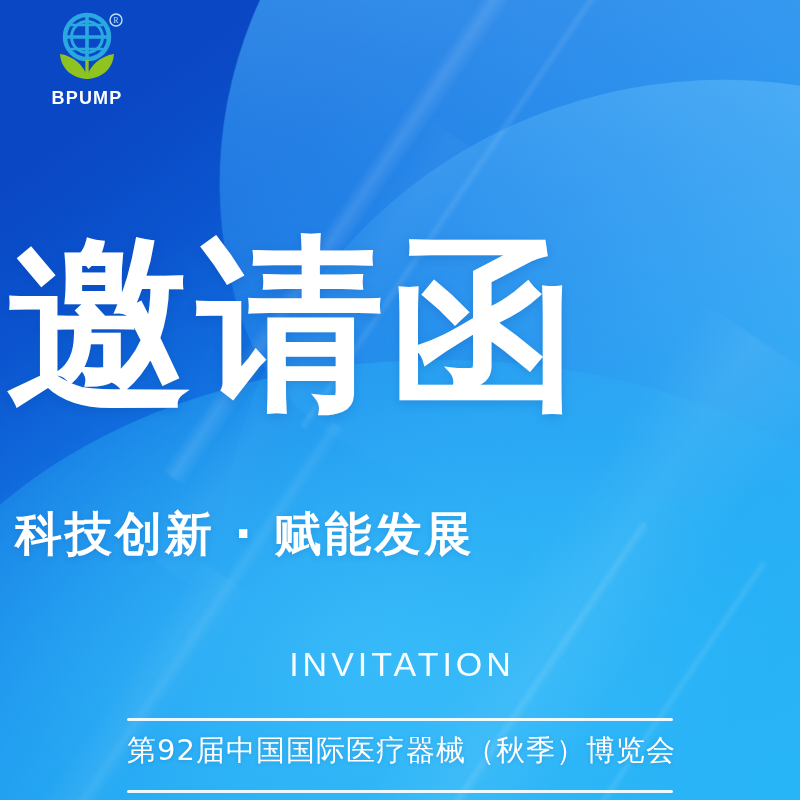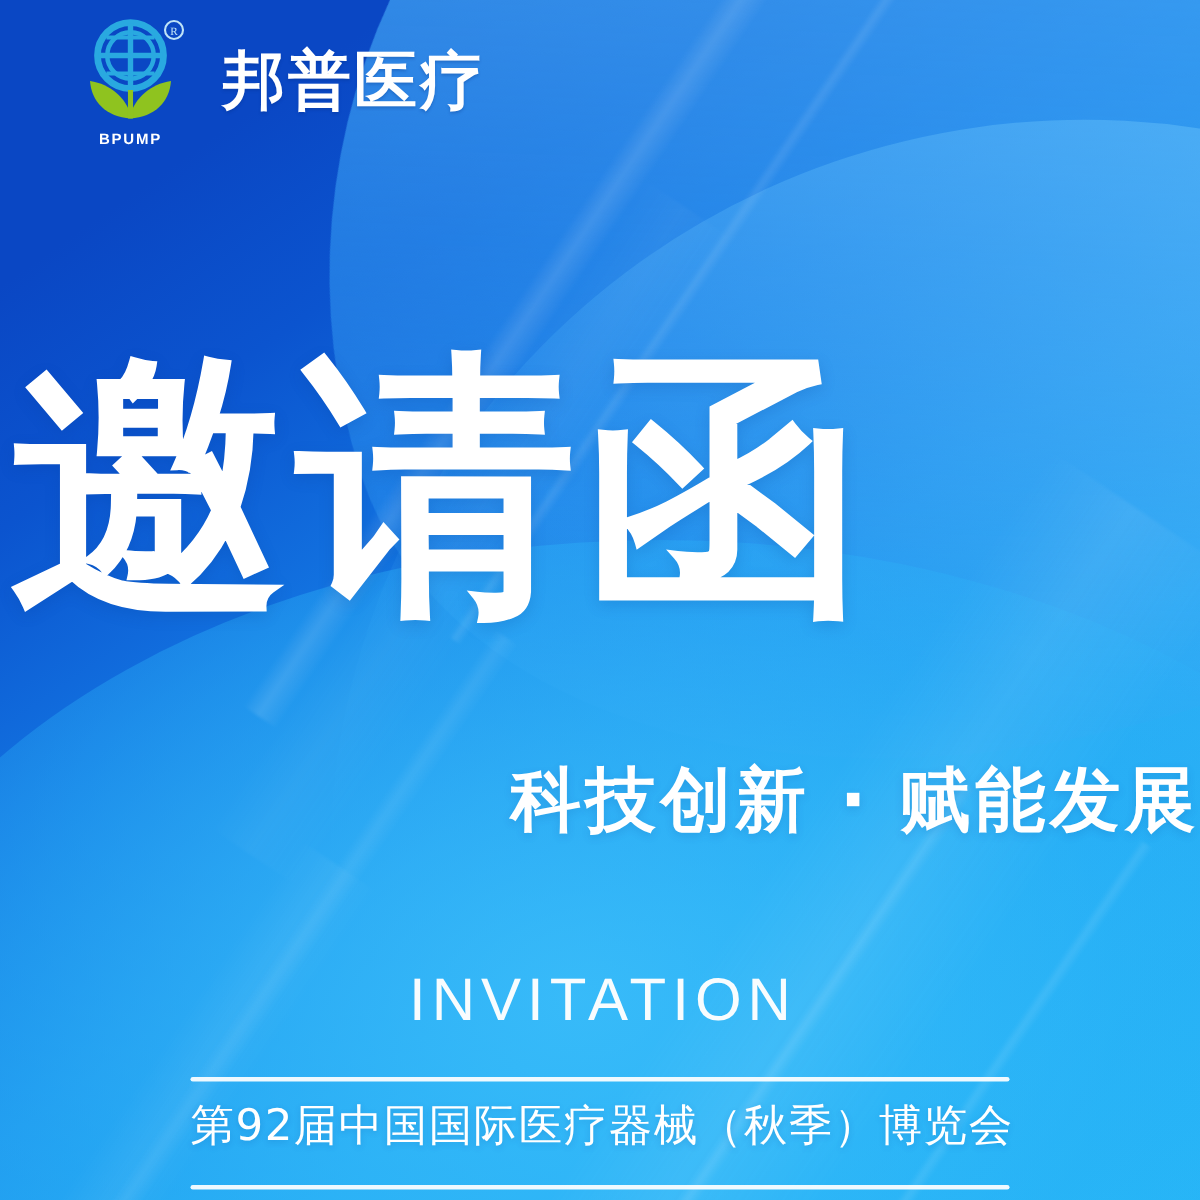--- a/index.html
+++ b/index.html
@@ -97,21 +97,21 @@
   .logo-mark {
     position: relative;
     width: 86px;
     height: 84px;
     flex: 0 0 auto;
   }
 
   .logo-mark svg { display: block; width: 86px; height: 84px; }
 
   .logo-word {
-    font-size: 10px;
+    font-size: 18px;
     font-weight: 700;
     letter-spacing: 1.2px;
     color: #ffffff;
     text-align: center;
     margin-top: -6px;
     font-family: "Liberation Sans", "DejaVu Sans", sans-serif;
   }
 
   .brand-name {
     color: #ffffff;
@@ -148,39 +148,40 @@
     text-indent: 6px;
     font-family: "DejaVu Sans", "Liberation Sans", sans-serif;
     text-shadow: 0 3px 10px rgba(0,60,150,0.18);
   }
 
   .sub-title {
     position: absolute;
     top: 508px;
     left: 0;
     right: 0;
-    text-align: right;
+    text-align: left;
     color: #ffffff;
     font-size: 47px;
     font-weight: 700;
     letter-spacing: 3px;
     text-indent: 3px;
     line-height: 1.1;
     font-family: "DejaVu Sans", "Liberation Sans", sans-serif;
     text-shadow: 0 2px 6px rgba(0,60,150,0.15);
+    padding-left: 12px;
   }
 
   .invitation-en {
     position: absolute;
     top: 645px;
     left: 0;
     right: 0;
     text-align: center;
     color: #ffffff;
-    font-size: 40px;
+    font-size: 34px;
     font-weight: 300;
     letter-spacing: 4px;
     text-indent: 4px;
     font-family: "Liberation Sans", "DejaVu Sans", sans-serif;
     opacity: 0.97;
   }
 
   
   .footer {
     position: absolute;
@@ -249,21 +250,20 @@
         <circle cx="72" cy="10" r="6" fill="none" stroke="#bfe3f7" stroke-width="1.4"></circle>
         <text x="72" y="13.2" font-size="7.5" fill="#bfe3f7" text-anchor="middle" font-family="Liberation Serif, serif">R</text>
 
         <path d="M43 66 C40 56 30 46 16 44 C17 58 27 68 43 69 Z" fill="#8fc31f"></path>
         <path d="M43 66 C46 56 56 46 70 44 C69 58 59 68 43 69 Z" fill="#8fc31f"></path>
 
         <path d="M43 69 C43 62 43 56 43 50" stroke="#8fc31f" stroke-width="3.4" fill="none"></path>
       </svg>
       <div class="logo-word">BPUMP</div>
     </div>
-    <div class="brand-name">邦普医疗</div>
   </div>
 
   <div class="content">
     <div class="main-title">邀请函</div>
     <div class="sub-title">科技创新 · 赋能发展</div>
     <div class="invitation-en">INVITATION</div>
   </div>
 
   <div class="footer">
     <div class="rule"></div>

